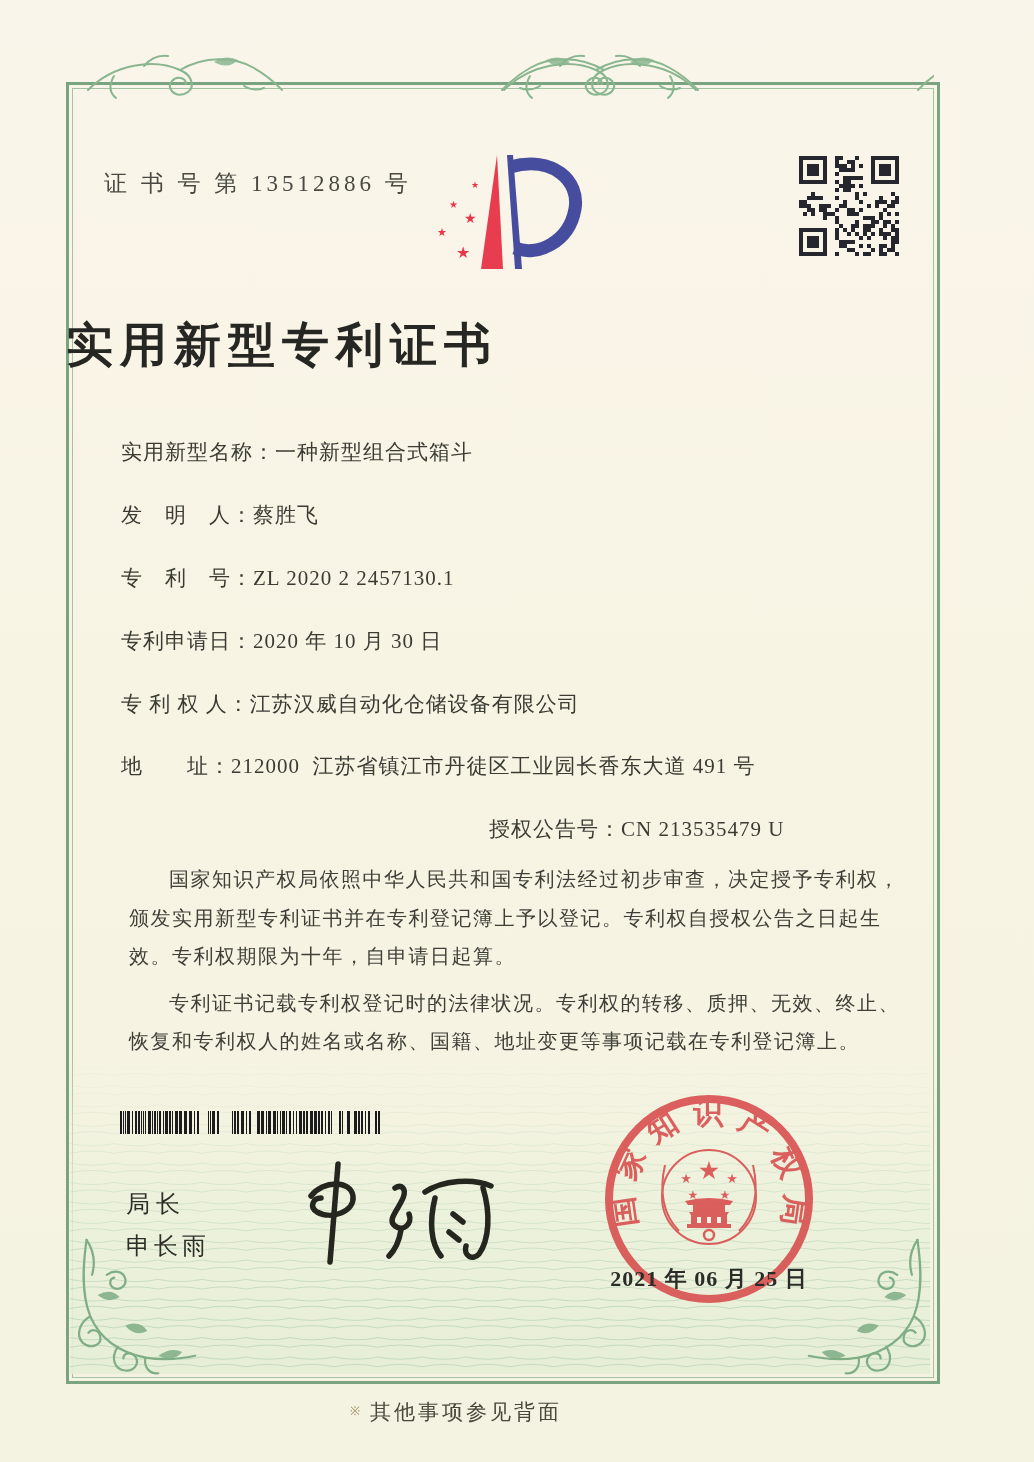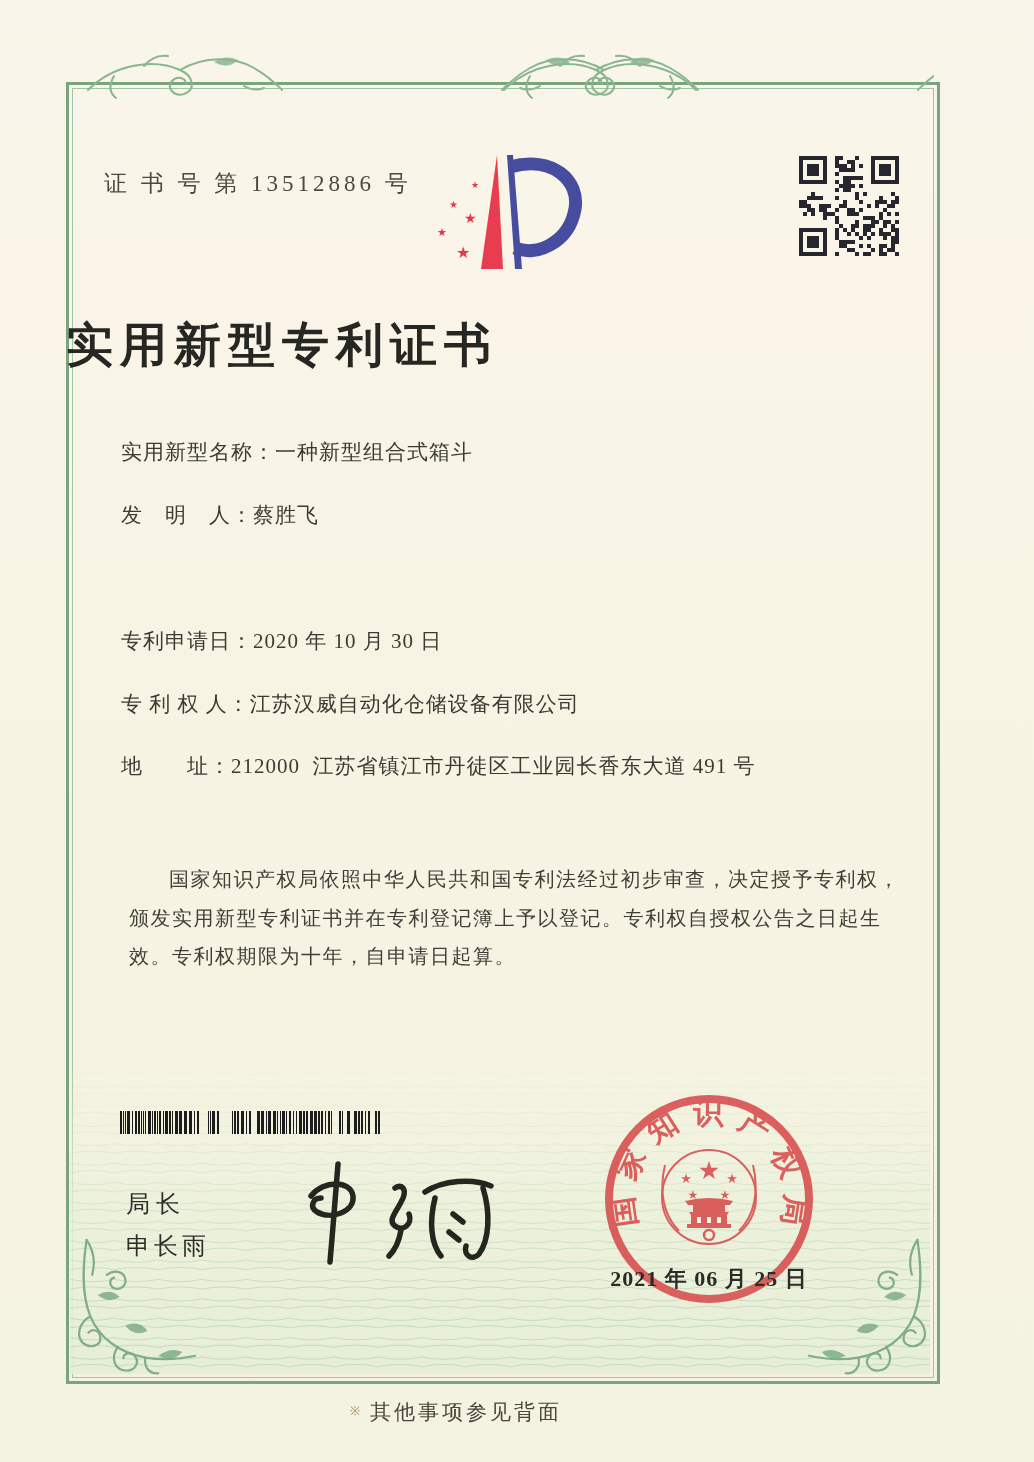--- a/index.html
+++ b/index.html
@@ -319,26 +319,29 @@
       <rect x="80" y="8" width="12" height="12" fill="#26262e"></rect>
       <rect x="0" y="72" width="28" height="28" fill="#26262e"></rect>
       <rect x="4" y="76" width="20" height="20" fill="#f8f5e6"></rect>
       <rect x="8" y="80" width="12" height="12" fill="#26262e"></rect>
     </svg>
 
   <div class="abs doc-title">实用新型专利证书</div>
 
   <div class="abs field f1"><span>实用新型名称：</span><span class="fv">一种新型组合式箱斗</span></div>
   <div class="abs field f2"><span>发　明　人：</span><span class="fv">蔡胜飞</span></div>
+  <div class="abs field f3"><span>专　利　号：</span><span class="fv">ZL 2020 2 2457130.1</span></div>
   <div class="abs field f4"><span>专利申请日：</span><span class="fv">2020 年 10 月 30 日</span></div>
   <div class="abs field f5"><span>专 利 权 人：</span><span class="fv">江苏汉威自动化仓储设备有限公司</span></div>
   <div class="abs field f6"><span>地　　址：</span><span class="fv">212000  江苏省镇江市丹徒区工业园长香东大道 491 号</span></div>
+  <div class="abs field g2"><span>授权公告号：</span><span class="fv">CN 213535479 U</span></div>
 
   <div class="abs paras">
     <p>国家知识产权局依照中华人民共和国专利法经过初步审查，决定授予专利权，颁发实用新型专利证书并在专利登记簿上予以登记。专利权自授权公告之日起生效。专利权期限为十年，自申请日起算。</p>
+    <p>专利证书记载专利权登记时的法律状况。专利权的转移、质押、无效、终止、恢复和专利权人的姓名或名称、国籍、地址变更等事项记载在专利登记簿上。</p>
   </div>
 
   <svg id="barcode" class="abs" style="left:120px;top:1111px;" width="266" height="23">
       <rect x="0" y="0" width="2" height="23" fill="#1c1c1c"></rect>
       <rect x="3" y="0" width="1" height="23" fill="#1c1c1c"></rect>
       <rect x="5" y="0" width="1" height="23" fill="#1c1c1c"></rect>
       <rect x="7" y="0" width="3" height="23" fill="#1c1c1c"></rect>
       <rect x="12" y="0" width="1" height="23" fill="#1c1c1c"></rect>
       <rect x="15" y="0" width="2" height="23" fill="#1c1c1c"></rect>
       <rect x="18" y="0" width="2" height="23" fill="#1c1c1c"></rect>

